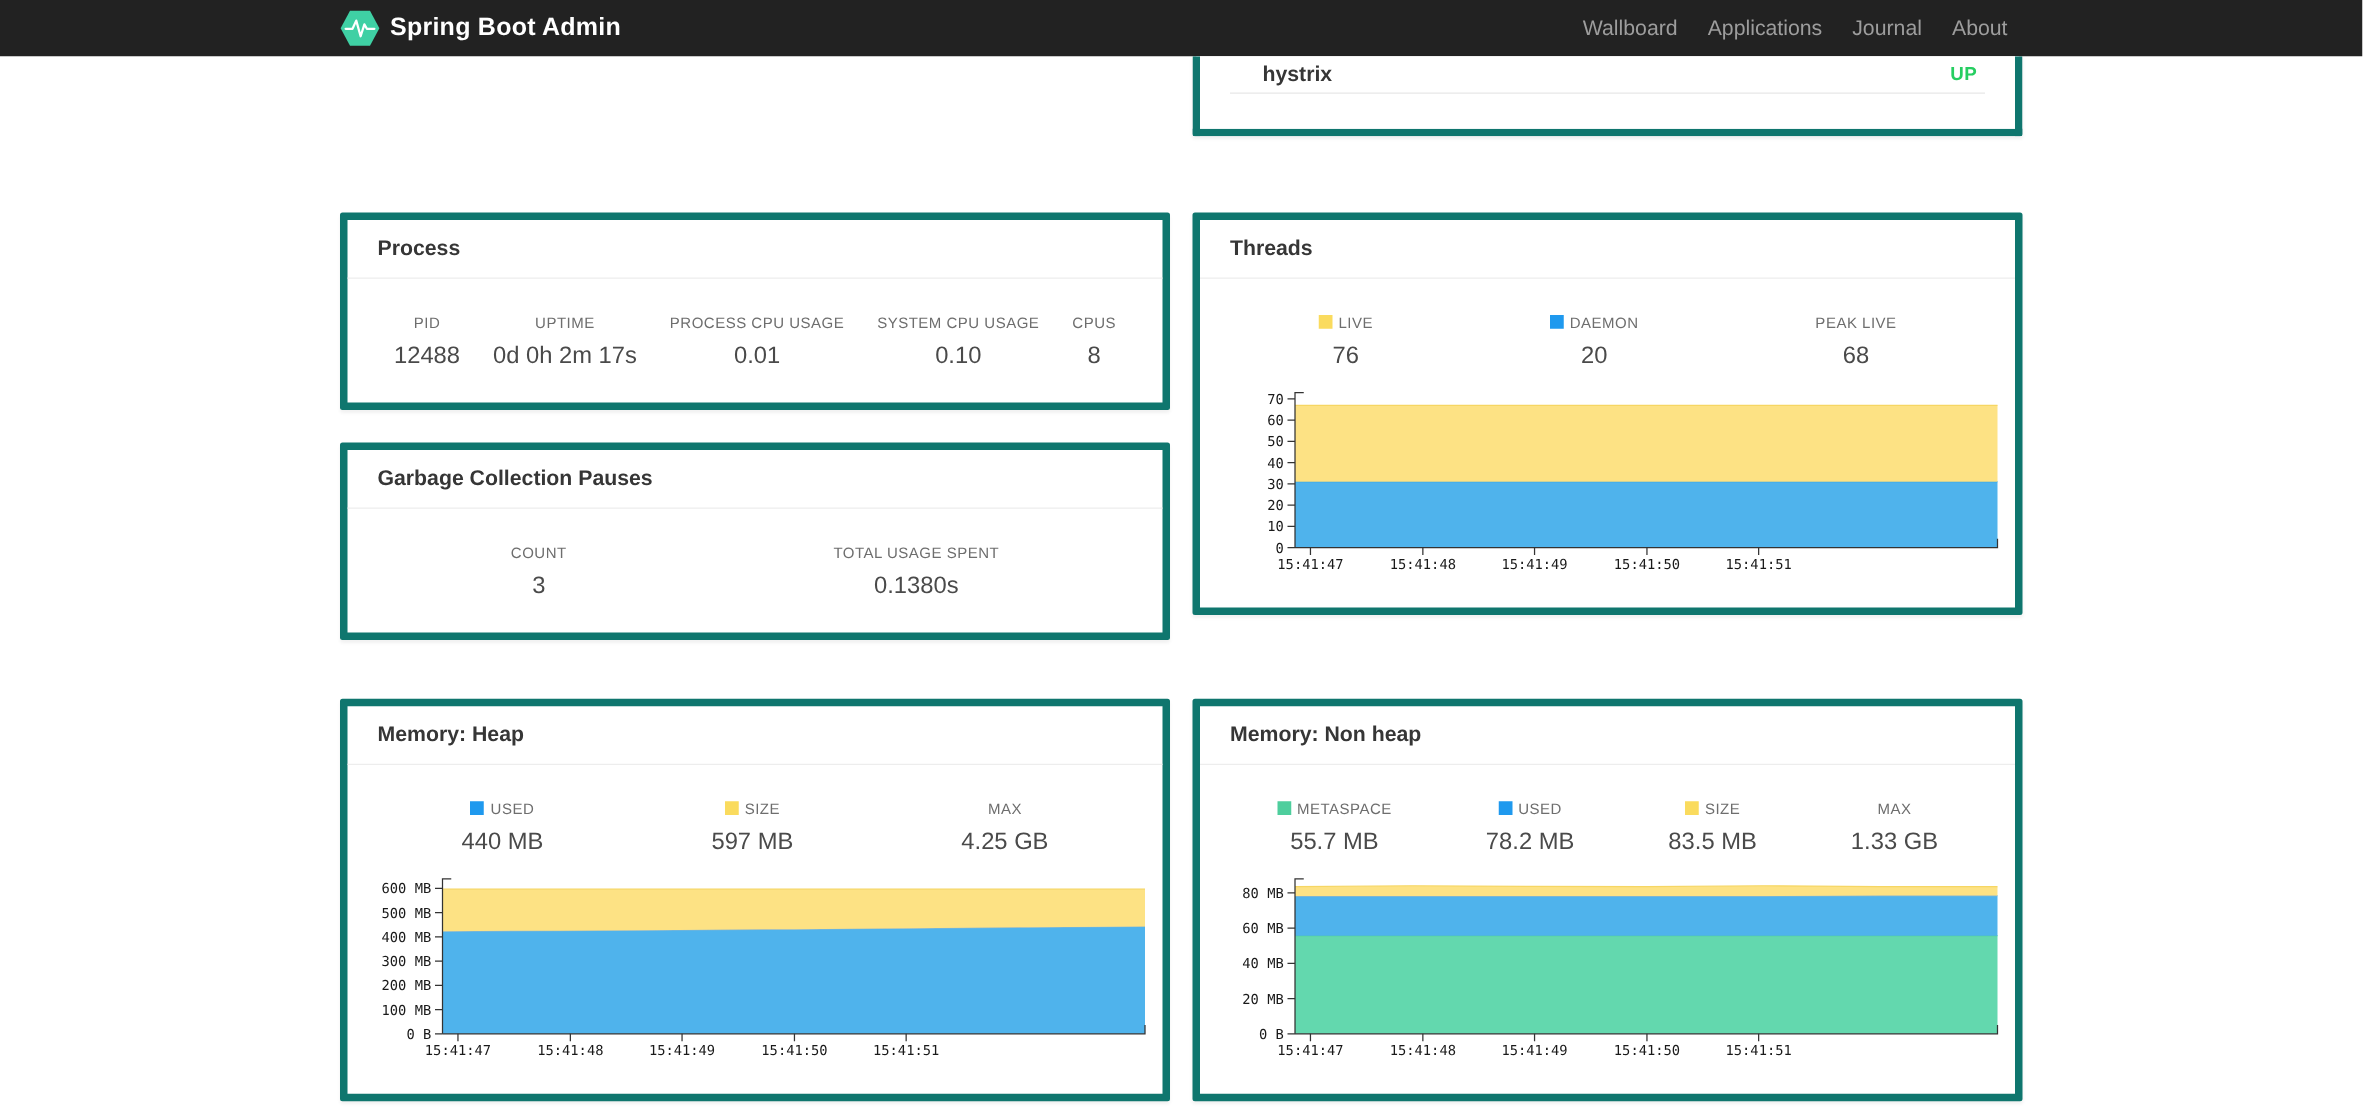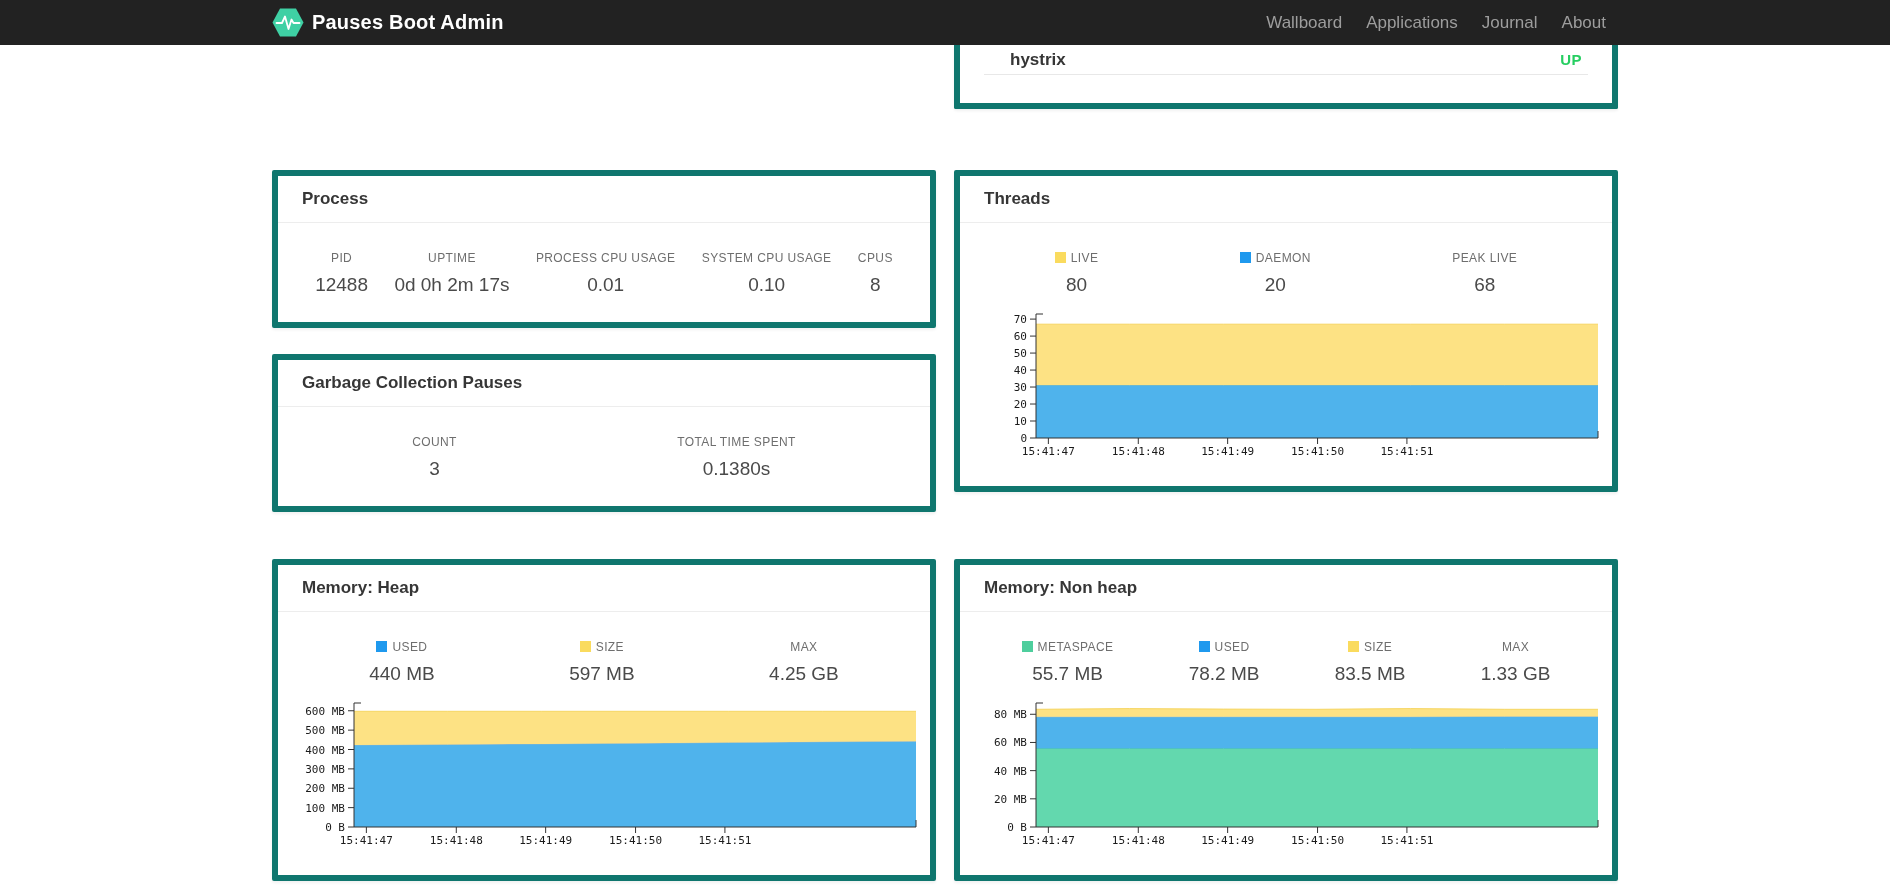--- a/index.html
+++ b/index.html
@@ -66,21 +66,21 @@
 </head>
 <body>
 
 <nav class="navbar">
   <div class="nav-inner">
     <div class="brand">
       <svg class="brand-logo" width="32" height="29" viewBox="0 0 32 29">
         <polygon points="8,0.5 24,0.5 31.5,14.5 24,28.5 8,28.5 0.5,14.5" fill="#3fd0a4"></polygon>
         <polyline points="4.5,15 10,15 13,8.5 16.5,21 19.5,11.5 21.5,15 27.5,15" fill="none" stroke="#ffffff" stroke-width="1.8" stroke-linecap="round" stroke-linejoin="round"></polyline>
       </svg>
-      <span class="brand-text">Pauses Boot Admin</span>
+      <span class="brand-text">Spring Boot Admin</span>
     </div>
     <div class="nav-links">
         <a>Wallboard</a>
         <a>Applications</a>
         <a>Journal</a>
         <a>About</a>
       </div>
   </div>
 </nav>
 
@@ -130,35 +130,35 @@
       </section>
       <section class="card">
         <div class="card-header">Garbage Collection Pauses</div>
         <div class="card-body">
           <div class="stats">
               <div class="stat">
                 <div class="stat-label">COUNT</div>
                 <div class="stat-value">3</div>
               </div>
               <div class="stat">
-                <div class="stat-label">TOTAL TIME SPENT</div>
+                <div class="stat-label">TOTAL USAGE SPENT</div>
                 <div class="stat-value">0.1380s</div>
               </div>
             </div>
         </div>
       </section>
     </div>
     <div class="col">
       <section class="card">
         <div class="card-header">Threads</div>
         <div class="card-body">
           <div class="stats">
               <div class="stat">
                 <div class="stat-label"><span class="swatch" style="background: rgb(250, 219, 94);"></span>LIVE</div>
-                <div class="stat-value">80</div>
+                <div class="stat-value">76</div>
               </div>
               <div class="stat">
                 <div class="stat-label"><span class="swatch" style="background: rgb(31, 153, 238);"></span>DAEMON</div>
                 <div class="stat-value">20</div>
               </div>
               <div class="stat">
                 <div class="stat-label">PEAK LIVE</div>
                 <div class="stat-value">68</div>
               </div>
             </div>

